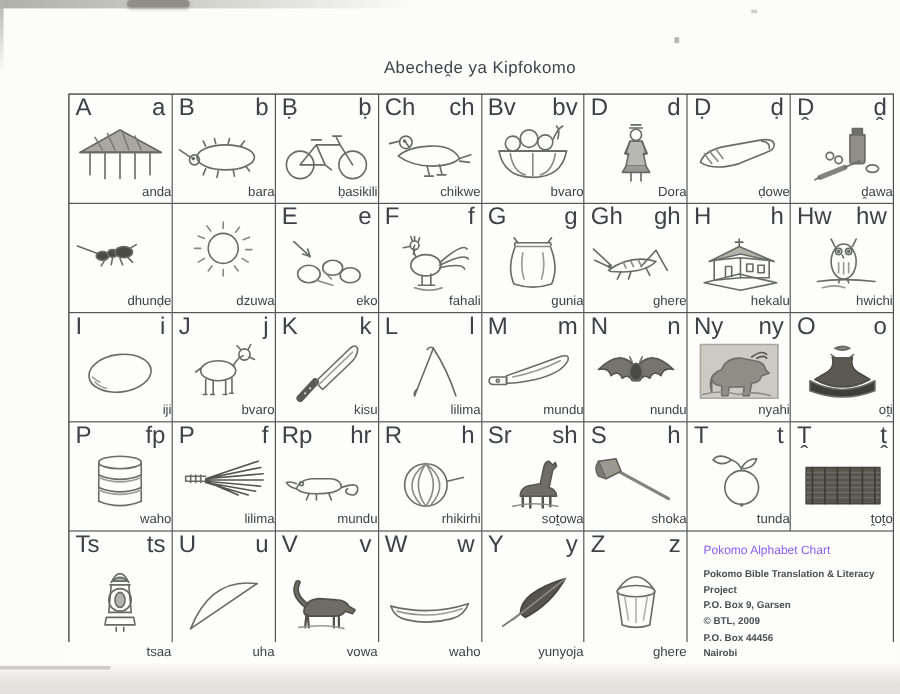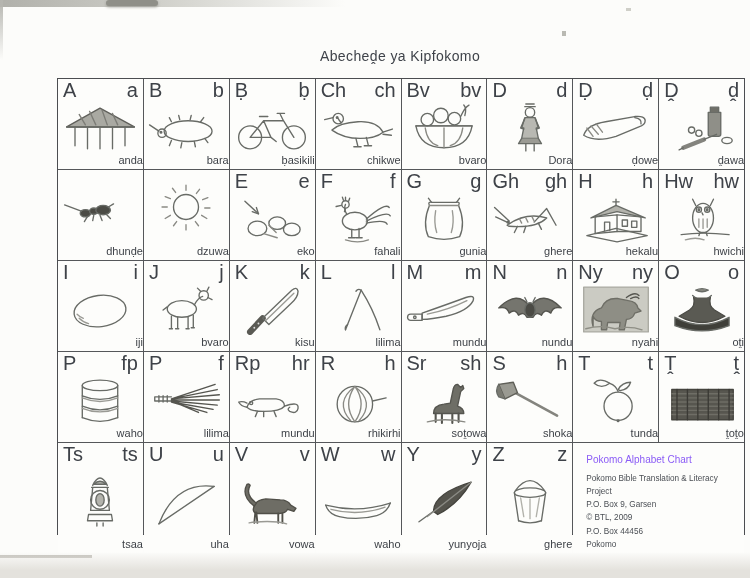--- a/index.html
+++ b/index.html
@@ -22,21 +22,21 @@
   #grid{position:absolute;left:57px;top:78px;width:686px;height:455px;
     display:grid;grid-template-columns:repeat(8,1fr);grid-auto-rows:1fr;gap:1px;
     background:#55575a;border:1px solid #4b4d50;}
   .cell{background:#fdfdfb;display:flex;flex-direction:column;min-width:0;}
   .letters{display:flex;justify-content:space-between;align-items:flex-start;
     padding:1px 5px 0 5px;font-size:20px;line-height:1.08;color:#3e4248;height:23px;}
   .art{flex:1;display:flex;align-items:center;justify-content:center;overflow:hidden;}
   .word{text-align:right;font-size:11px;color:#3e4248;height:16px;line-height:14px;}
   .cell.info{grid-column:span 2;padding:4px 4px 2px 13px;}
   .info-title{font-size:10px;font-weight:normal;color:#8b5cf6;margin:7px 0 7px;}
-  .info-line{font-size:8.2px;font-weight:normal;color:#4a4e54;line-height:1.6;}
+  .info-line{font-size:8.2px;font-weight:bold;color:#4a4e54;line-height:1.6;}
 </style>
 </head>
 <body>
 
 <div id="page">
   <div class="scan-top"></div>
   <div class="scan-smudge"></div>
   <div class="scan-left"></div>
   <div class="speck1"></div>
   <div class="speck2"></div>
@@ -715,18 +715,18 @@
           </svg>
         </div>
         <div class="word">ghere</div>
       </div>
       <div class="cell info">
         <div class="info-title">Pokomo Alphabet Chart</div>
         <div class="info-line">Pokomo Bible Translation &amp; Literacy Project</div>
         <div class="info-line">P.O. Box 9, Garsen</div>
         <div class="info-line">© BTL, 2009</div>
         <div class="info-line">P.O. Box 44456</div>
-        <div class="info-line">Pokomo</div>
+        <div class="info-line">Nairobi</div>
       </div>
     </div>
   <div class="scan-line"></div>
   <div class="scan-bottom"></div>
 </div>
 
 </body></html>

